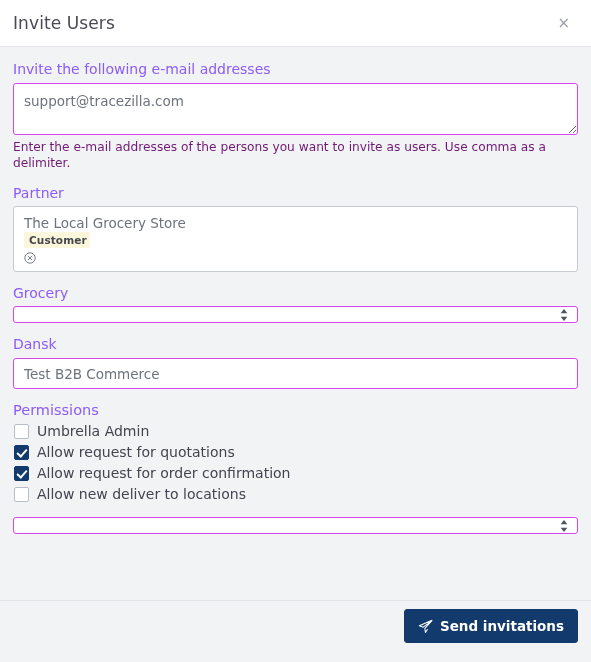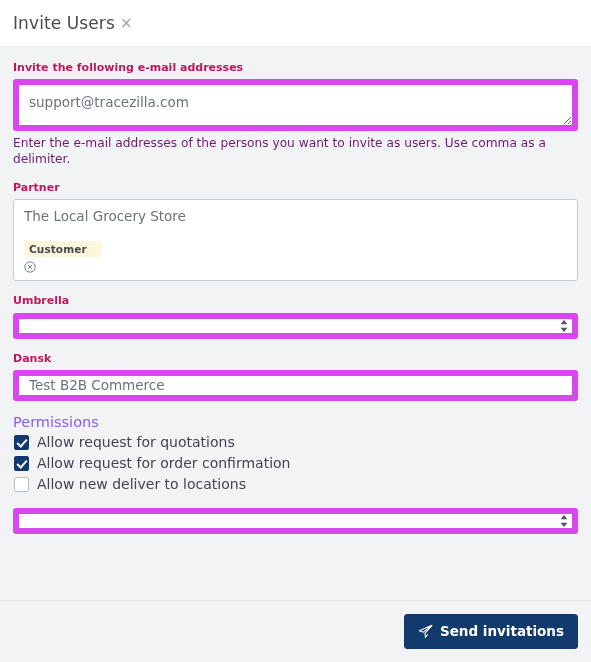--- a/index.html
+++ b/index.html
@@ -23,20 +23,21 @@
     flex-direction: column;
     background: #f2f3f5;
   }
   
   .modal-header {
     background: #ffffff;
     height: 47px;
     flex: 0 0 47px;
     display: flex;
     align-items: center;
+    justify-content: space-between;
     padding: 0 16px 0 13px;
     border-bottom: 1px solid #e6e8eb;
   }
   .modal-title {
     font-size: 17px;
     font-weight: 400;
     color: #4a4a55;
     letter-spacing: 0.1px;
   }
   .close-btn {
@@ -51,31 +52,30 @@
   }
   
   .modal-body {
     flex: 1 1 auto;
     padding: 14px 13px 0 13px;
     overflow: hidden;
   }
   .form-group { margin-bottom: 13px; }
   .form-label {
     display: block;
-    font-size: 11px;
-    color: #be185d;
+    font-size: 14px;
+    color: #8b5cf6;
     margin-bottom: 5px;
     line-height: 1.2;
-    font-weight: bold;
   }
   .form-control {
     display: block;
     width: 100%;
     background: #ffffff;
-    border: 6px solid #d946ef;
+    border: 1px solid #d946ef;
     border-radius: 3px;
     padding: 7px 10px;
     font-size: 13.5px;
     color: #6d727d;
     font-family: "DejaVu Sans", "Liberation Sans", sans-serif;
     outline: none;
   }
   textarea.form-control {
     height: 52px;
     resize: vertical;
@@ -93,33 +93,31 @@
     background: #ffffff;
     border: 1px solid #c6cad1;
     border-radius: 3px;
     padding: 8px 10px 7px 10px;
     min-height: 62px;
   }
   .partner-name {
     font-size: 13.5px;
     color: #6d727d;
     line-height: 1.2;
-    margin-bottom: 5px;
   }
   .badge-customer {
     display: inline-block;
     background: #fcf6dd;
     color: #46484e;
     font-size: 10.5px;
     font-weight: bold;
-    padding: 2px 15px 2px 5px;
+    padding: 2px 3px 2px 5px;
     border-radius: 2px;
     line-height: 1.15;
     letter-spacing: 0.1px;
-    margin-top: 12px;
   }
   .token-remove {
     display: block;
     margin-top: 4px;
     width: 12px;
     height: 12px;
     cursor: pointer;
   }
   
   .select-wrap { position: relative; }
@@ -185,21 +183,21 @@
   .check-text {
     font-size: 14px;
     color: #41454f;
     line-height: 1.2;
   }
   
   .modal-footer {
     flex: 0 0 62px;
     border-top: 1px solid #e0e2e6;
     display: flex;
-    align-items: center;
+    align-items: flex-start;
     justify-content: flex-end;
     padding: 8px 13px;
   }
   .btn-primary {
     background: #123a6d;
     border: 1px solid #123a6d;
     border-radius: 3px;
     color: #ffffff;
     font-size: 13.5px;
     font-weight: bold;
@@ -239,21 +237,21 @@
         <span class="token-remove">
           <svg width="12" height="12" viewBox="0 0 12 12">
             <circle cx="6" cy="6" r="5.2" fill="none" stroke="#7b8190" stroke-width="1"></circle>
             <path d="M4.2 4.2 L7.8 7.8 M7.8 4.2 L4.2 7.8" stroke="#7b8190" stroke-width="1" stroke-linecap="round"></path>
           </svg>
         </span>
       </div>
     </div>
 
     <div class="form-group">
-      <label class="form-label">Umbrella</label>
+      <label class="form-label">Grocery</label>
       <div class="select-wrap">
         <select class="form-control">
           <option>Dansk</option>
         </select>
         <span class="select-arrows">
           <svg width="10" height="16" viewBox="0 0 10 16">
             <path d="M5 2 L8.4 6.2 L1.6 6.2 Z" fill="#4e5565"></path>
             <path d="M5 14 L8.4 9.8 L1.6 9.8 Z" fill="#4e5565"></path>
           </svg>
         </span>
@@ -261,20 +259,24 @@
     </div>
 
     <div class="form-group">
       <label class="form-label">Dansk</label>
       <input class="form-control" type="text" value="Test B2B Commerce" style="">
     </div>
 
     <div class="form-group">
       <span class="perm-label">Permissions</span>
 
+      <div class="check-row">
+        <span class="cbx"></span>
+        <span class="check-text">Umbrella Admin</span>
+      </div>
 
       <div class="check-row">
         <span class="cbx checked"></span>
         <span class="check-text">Allow request for quotations</span>
       </div>
 
       <div class="check-row">
         <span class="cbx checked"></span>
         <span class="check-text">Allow request for order confirmation</span>
       </div>

